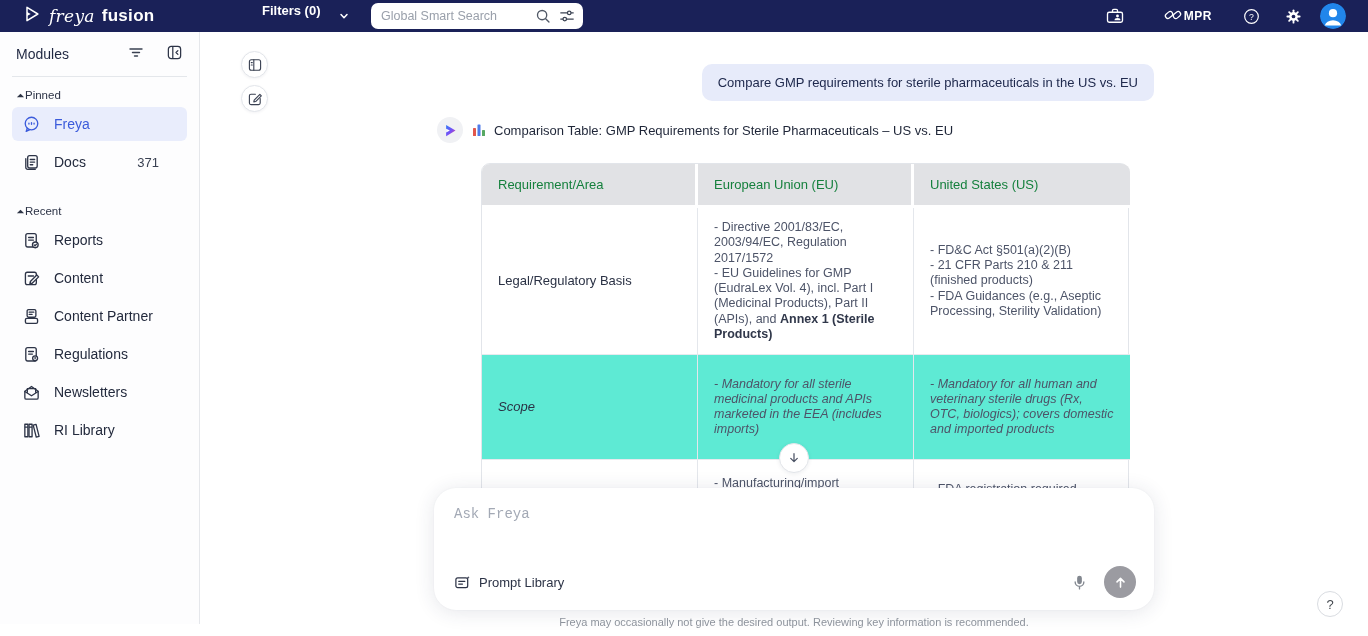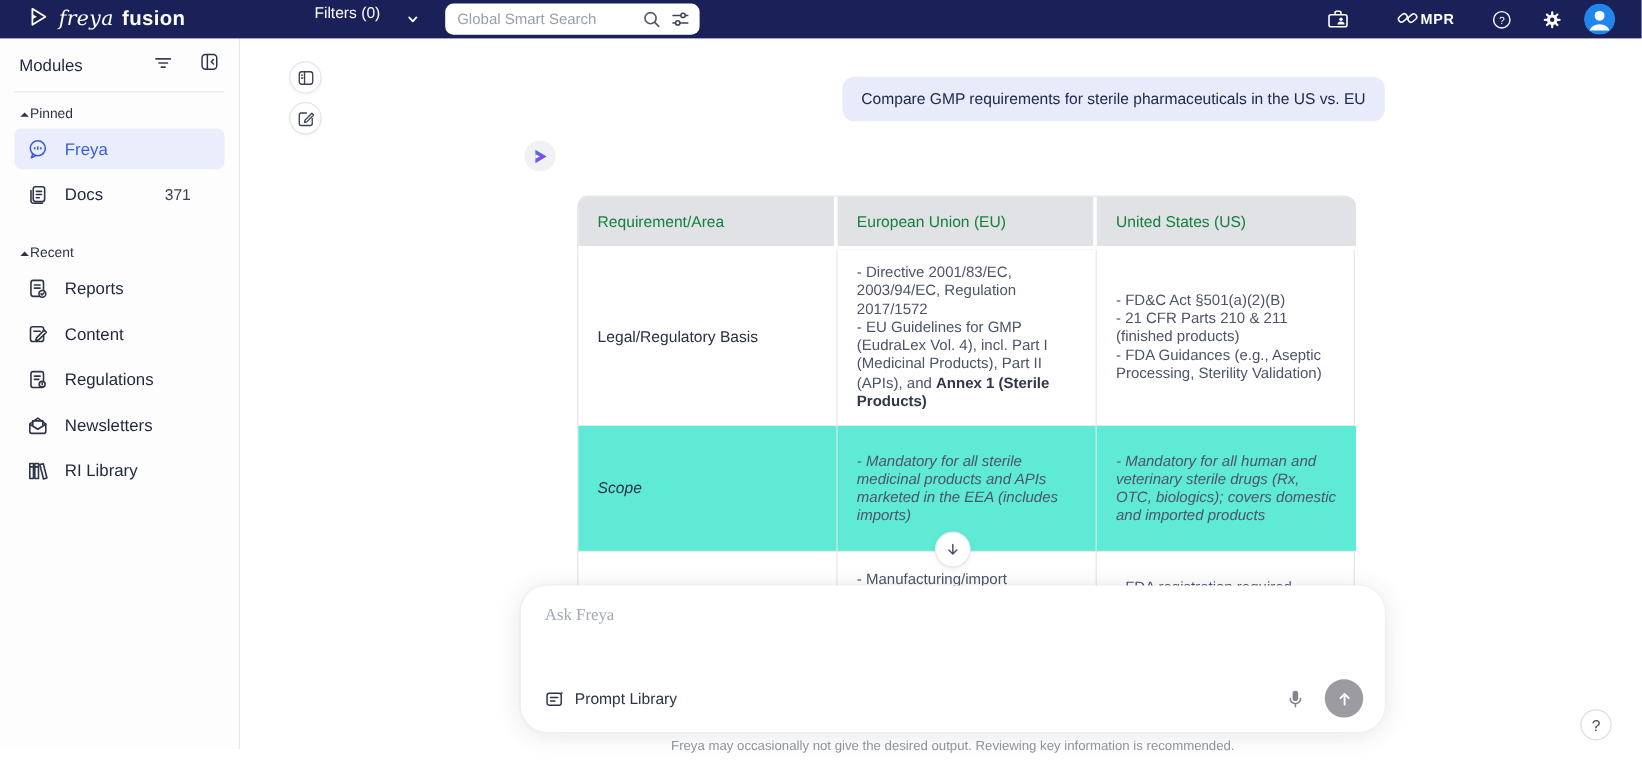--- a/index.html
+++ b/index.html
@@ -3,21 +3,21 @@
 <meta charset="utf-8">
 <style>
   * { box-sizing: border-box; margin: 0; padding: 0; }
   html,body { width:1368px; height:636px; overflow:hidden; font-family:"Liberation Sans",sans-serif; background:#fff; }
 
   
   .navbar { position:absolute; top:0; left:0; width:1368px; height:32px; background:#1a2158; z-index:50; }
   .logo { position:absolute; left:22px; top:0; height:32px; display:flex; align-items:center; gap:7px; color:#fff; }
   .logo-freya { font-family:"DejaVu Serif",serif; font-style:italic; font-size:17px; font-weight:500; letter-spacing:.3px; }
   .logo-fusion { font-size:17px; font-weight:700; letter-spacing:.3px; }
-  .filters { position:absolute; left:262px; top:0; height:20px; display:flex; align-items:center; gap:4px; color:#fff; font-size:13px; font-weight:400; cursor:pointer; }
+  .filters { position:absolute; left:262px; top:0; height:20px; display:flex; align-items:center; gap:4px; color:#fff; font-size:13px; font-weight:700; cursor:pointer; }
   .filters-caret { position:absolute; left:338px; top:0; height:32px; display:flex; align-items:center; cursor:pointer; }
   .searchbox { position:absolute; left:371px; top:3px; width:212px; height:26px; background:#fff; border-radius:7px; display:flex; align-items:center; padding:0 8px 0 10px; }
   .searchbox input { flex:1; border:none; outline:none; font-size:12.5px; color:#333; background:transparent; min-width:0; }
   .searchbox input::placeholder { color:#9aa0ab; }
   .nav-right { position:absolute; right:22px; top:0; height:32px; display:flex; align-items:center; }
   .nav-ic { display:flex; align-items:center; justify-content:center; cursor:pointer; }
   .mpr { display:flex; align-items:center; gap:1px; color:#fff; font-size:12px; font-weight:700; letter-spacing:.5px; cursor:pointer; }
   .avatar { width:26px; height:26px; border-radius:50%; overflow:hidden; cursor:pointer; }
 
   
@@ -53,21 +53,21 @@
   table.gmp td:last-child { border-right:none; }
   table.gmp td.area { font-size:13px; color:#2a3144; white-space:normal; }
   table.gmp tr.alt td { background:#5eead4;font-style:italic; }
   table.gmp tr.clip td { vertical-align:top; padding-top:16px; border-bottom:none; }
   .bold-frag { font-weight:bold; color:#30374a; }
   .r1 td { height:144px; } .r2 td { height:105px; } .clip td { height:90px; }
 
   .scroll-btn { position:absolute; left:550px; top:411px; width:30px; height:30px; border-radius:50%; background:#fff; border:1px solid #e3e6ea; box-shadow:0 1px 4px rgba(30,40,70,.08); display:flex; align-items:center; justify-content:center; color:#4a5264; cursor:pointer; z-index:8; }
 
   .composer { position:absolute; left:205px; top:456px; width:720px; height:122px; background:#fff; border-radius:22px; box-shadow:0 2px 20px rgba(40,50,80,.12), 0 0 2px rgba(40,50,80,.05); z-index:20; }
-  .composer textarea { display:block; width:680px; height:52px; margin:18px 20px 0; border:none; outline:none; resize:none; font-family:Liberation Serif, serif; font-size:14px; color:#333; background:transparent; }
+  .composer textarea { display:block; width:680px; height:52px; margin:18px 20px 0; border:none; outline:none; resize:none; font-family:Liberation Mono, monospace; font-size:14px; color:#333; background:transparent; }
   .composer textarea::placeholder { color:#a3a9b5; }
   .composer-bottom { position:absolute; left:20px; right:18px; bottom:12px; display:flex; align-items:center; }
   .prompt-lib { display:flex; align-items:center; gap:8px; font-size:13px; color:#2c3346; cursor:pointer; }
   .mic-btn { margin-left:auto; margin-right:16px; display:flex; cursor:pointer; }
   .send-btn { width:32px; height:32px; border-radius:50%; background:#9b9ba1; display:flex; align-items:center; justify-content:center; cursor:pointer; }
 
   .disclaimer { position:absolute; left:205px; width:720px; top:584px; text-align:center; font-size:11px; color:#8d939c; z-index:21; }
   .help-btn { position:absolute; left:1088px; top:559px; width:26px; height:26px; border-radius:50%; background:#fff; border:1px solid #d9dce1; display:flex; align-items:center; justify-content:center; font-size:13px; color:#44494f; cursor:pointer; z-index:22; }
 </style>
 </head>
@@ -226,20 +226,30 @@
     <span class="ic">
       <svg width="19" height="19" viewBox="0 0 20 20" fill="none" stroke="currentColor" stroke-width="1.4" stroke-linecap="round" stroke-linejoin="round">
           <rect x="3.6" y="3.4" width="11.5" height="13" rx="2"></rect>
           <path d="M6.6 7.4 h5.5"></path>
           <path d="M8.8 13.2 L15.6 6.4 l1.9 1.9 L10.7 15 l-2.4.5 z" fill="#fdfdfe"></path>
         </svg>
     </span>
     <span>Content</span>
   </div>
 
+  <div class="sb-item">
+    <span class="ic">
+      <svg width="19" height="19" viewBox="0 0 20 20" fill="none" stroke="currentColor" stroke-width="1.4" stroke-linecap="round">
+          <rect x="5.4" y="2.8" width="9.2" height="8" rx="1.5"></rect>
+          <path d="M7.6 5.4 h4.8 M7.6 7.8 h3"></path>
+          <rect x="3.6" y="12" width="12.8" height="5.2" rx="1.5"></rect>
+        </svg>
+    </span>
+    <span>Content Partner</span>
+  </div>
 
   <div class="sb-item">
     <span class="ic">
       <svg width="19" height="19" viewBox="0 0 20 20" fill="none" stroke="currentColor" stroke-width="1.4" stroke-linecap="round">
           <rect x="4" y="2.8" width="11" height="14" rx="2"></rect>
           <path d="M7 6.8 h5 M7 9.6 h4"></path>
           <circle cx="13.8" cy="14" r="2.6" fill="#fdfdfe"></circle>
           <path d="M13.8 12.9 v1.4 M12.9 16.4 h1.8"></path>
         </svg>
     </span>
@@ -294,20 +304,28 @@
           <defs>
             <linearGradient id="lg1" x1="0" y1="0" x2="1" y2="1">
               <stop offset="0" stop-color="#2e7cf6"></stop>
               <stop offset=".55" stop-color="#7a4df5"></stop>
               <stop offset="1" stop-color="#f0427c"></stop>
             </linearGradient>
           </defs>
           <path d="M5 3 L20 12 L5 21 Z" fill="url(#lg1)"></path>
           <path d="M5 9 L11 12 L5 15 Z" fill="#fff"></path>
         </svg>
+    </span>
+    <span class="resp-title">
+      <svg width="14" height="14" viewBox="0 0 14 14">
+          <rect x="1" y="5" width="3" height="8" rx=".6" fill="#e2574c"></rect>
+          <rect x="5.5" y="1.5" width="3" height="11.5" rx=".6" fill="#4e7bea"></rect>
+          <rect x="10" y="7" width="3" height="6" rx=".6" fill="#57a863"></rect>
+        </svg>
+      <span>Comparison Table: GMP Requirements for Sterile Pharmaceuticals – US vs. EU</span>
     </span>
   </div>
 
   <div class="tbl-wrap">
     <table class="gmp">
       <colgroup>
           <col style="width:216px">
           <col style="width:216px">
           <col style="width:216px">
         </colgroup>

